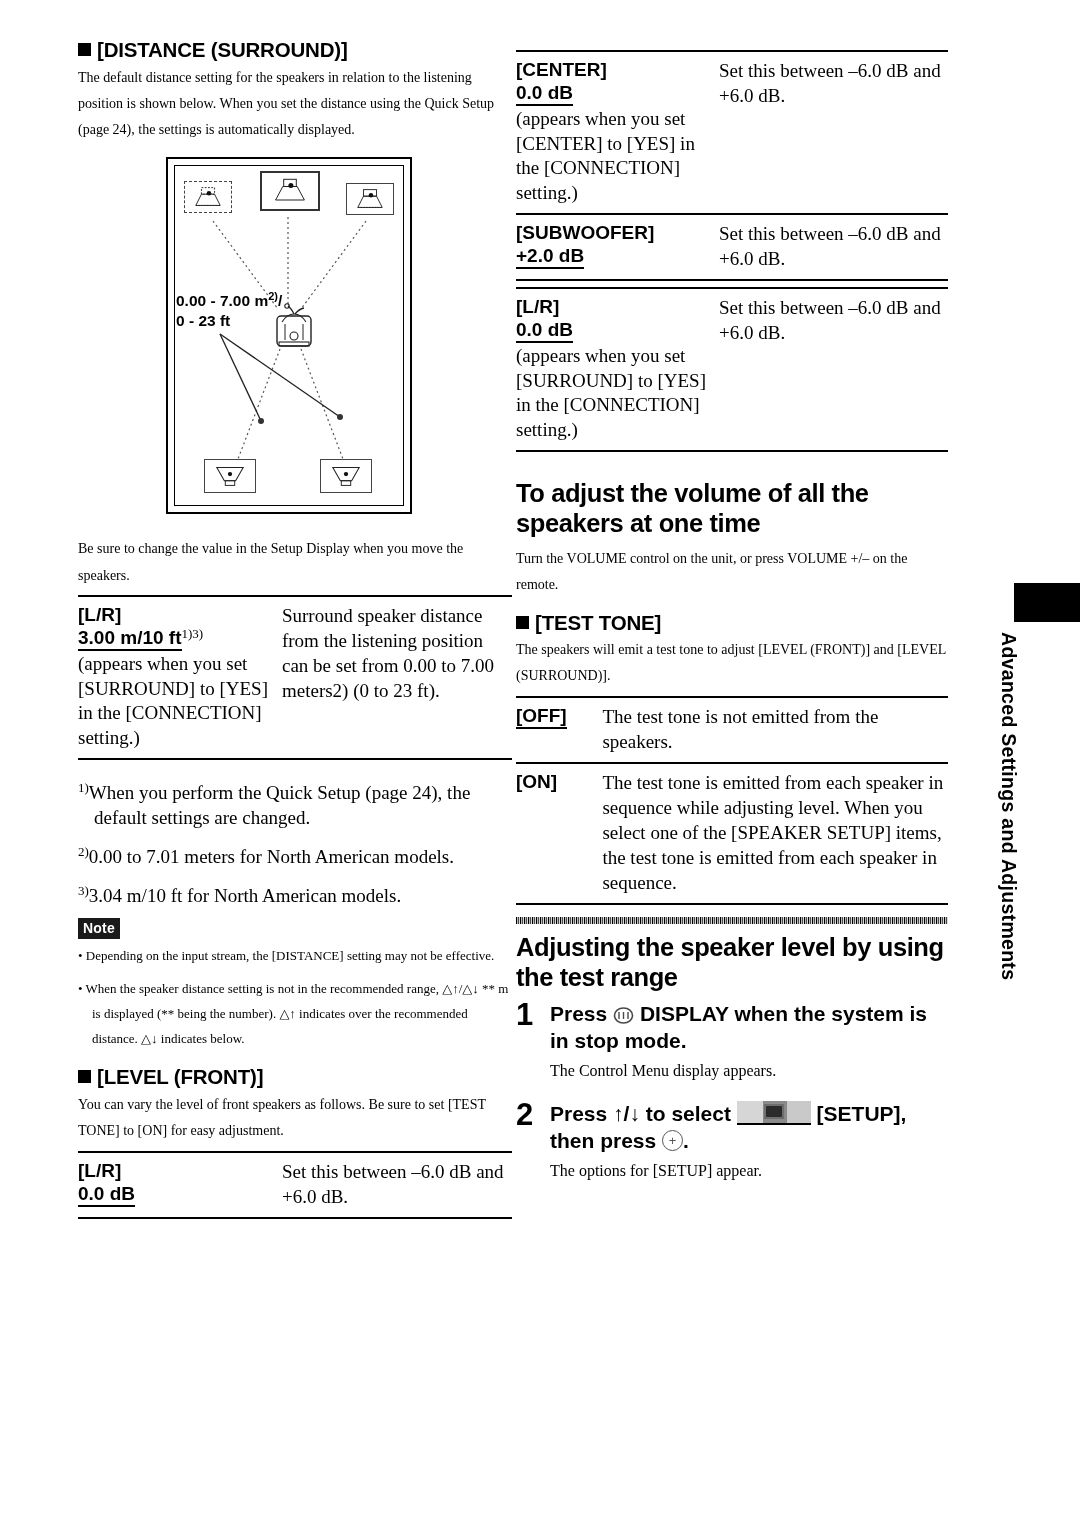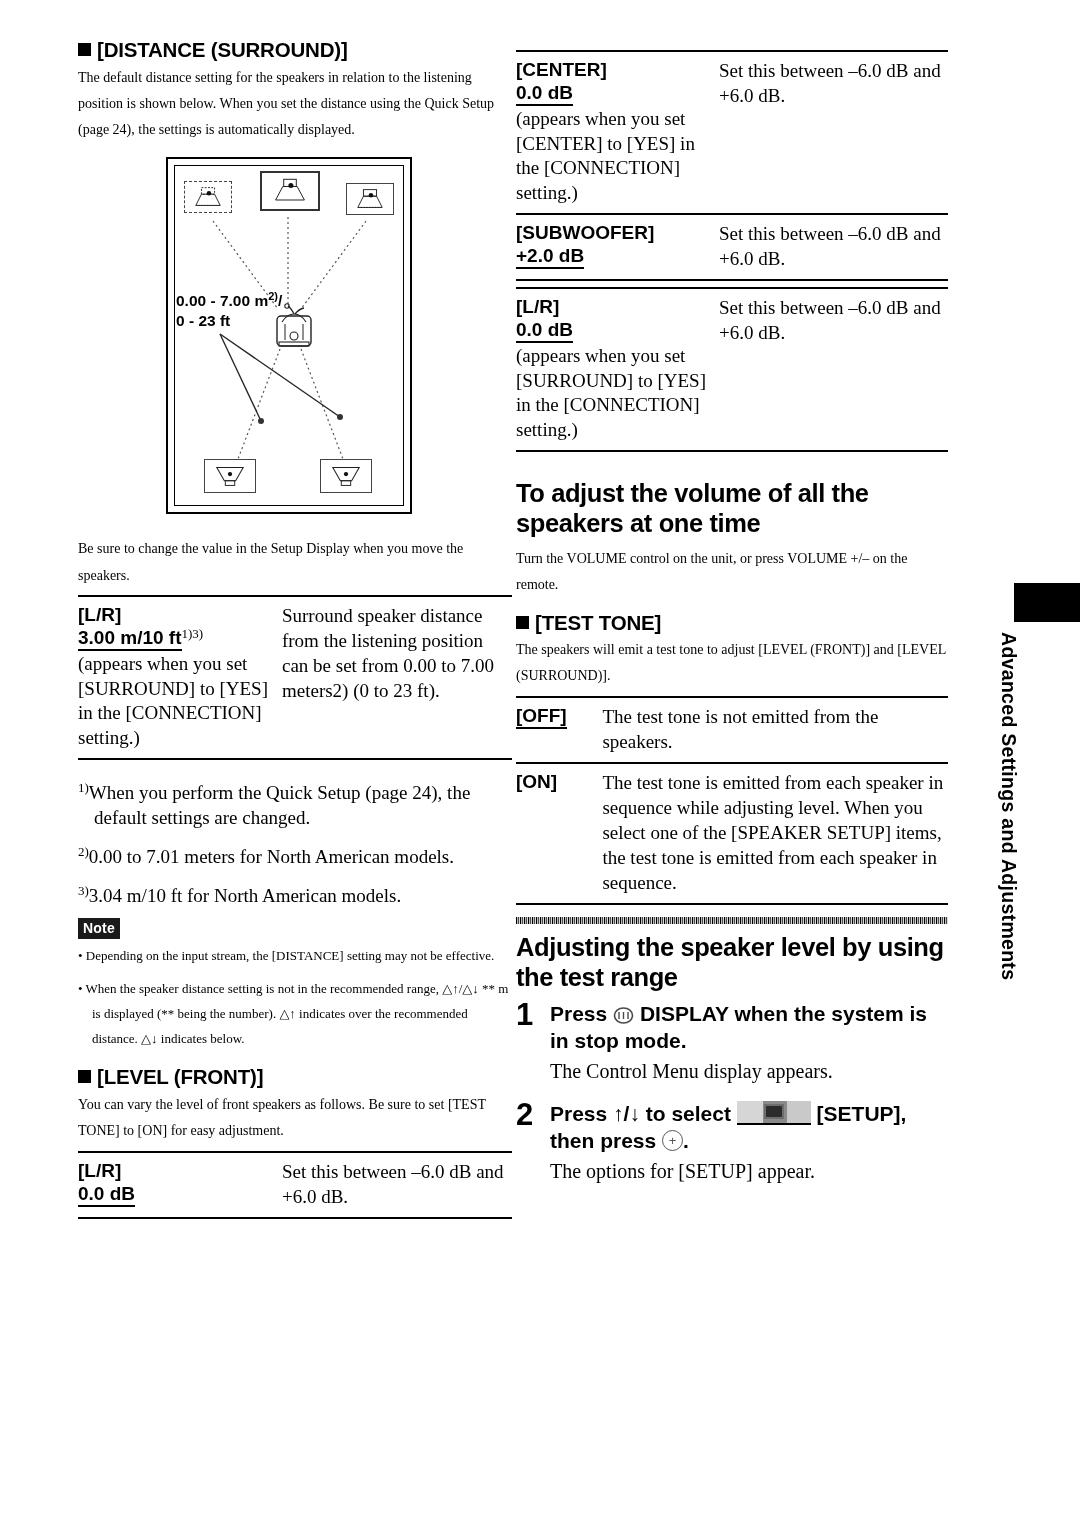--- a/index.html
+++ b/index.html
@@ -213,21 +213,21 @@
   .step-body { flex: 1 1 auto; }
   .step-title {
     font-family: "Liberation Sans", sans-serif;
     font-weight: bold;
     font-size: 21px;
     line-height: 27px;
     margin: 0 0 4px 0;
   }
   .step-desc {
     font-family: "Liberation Serif", serif;
-    font-size: 20px;
+    font-size: 16px;
     line-height: 26px;
     margin: 4px 0 10px 0;
   }
   .icon-circ {
     display: inline-block;
     width: 19px; height: 19px;
     border: 1.6px solid #555;
     border-radius: 50%;
     vertical-align: -3px;
     position: relative;

